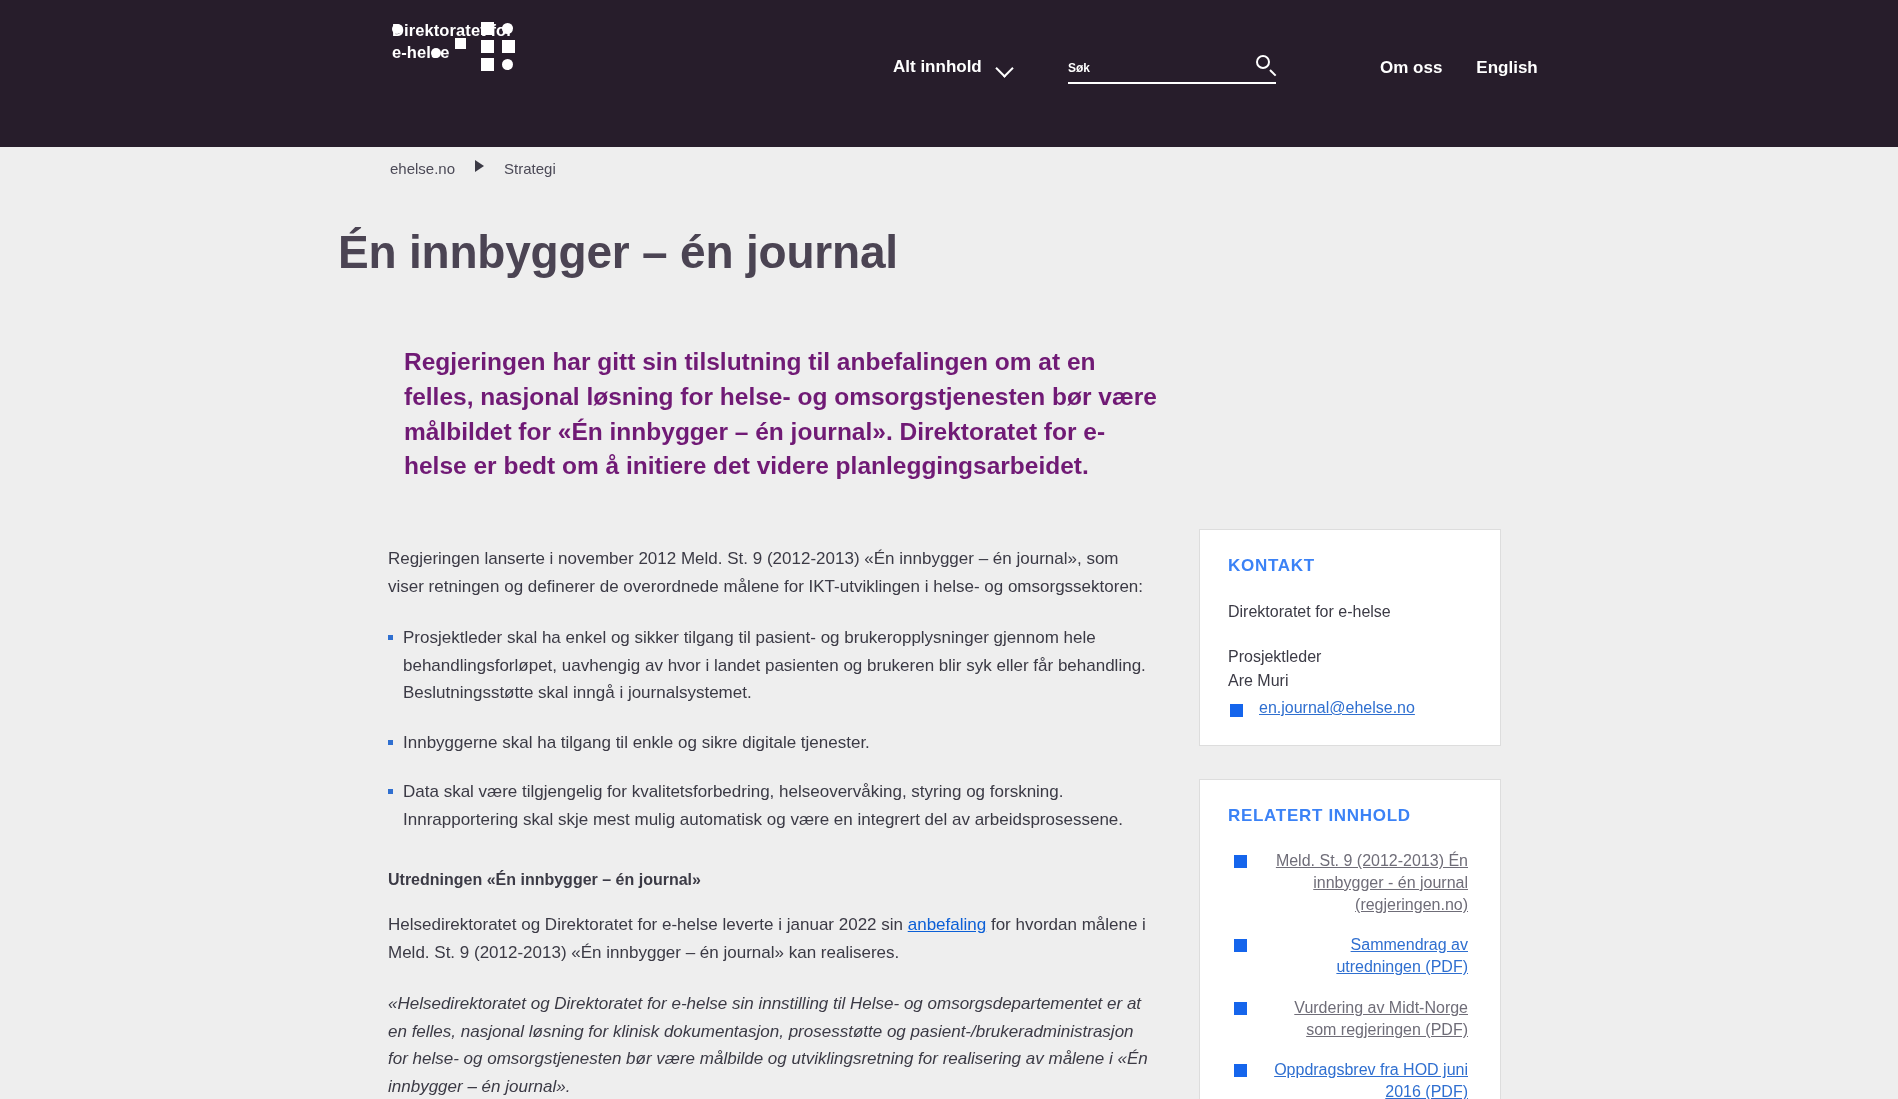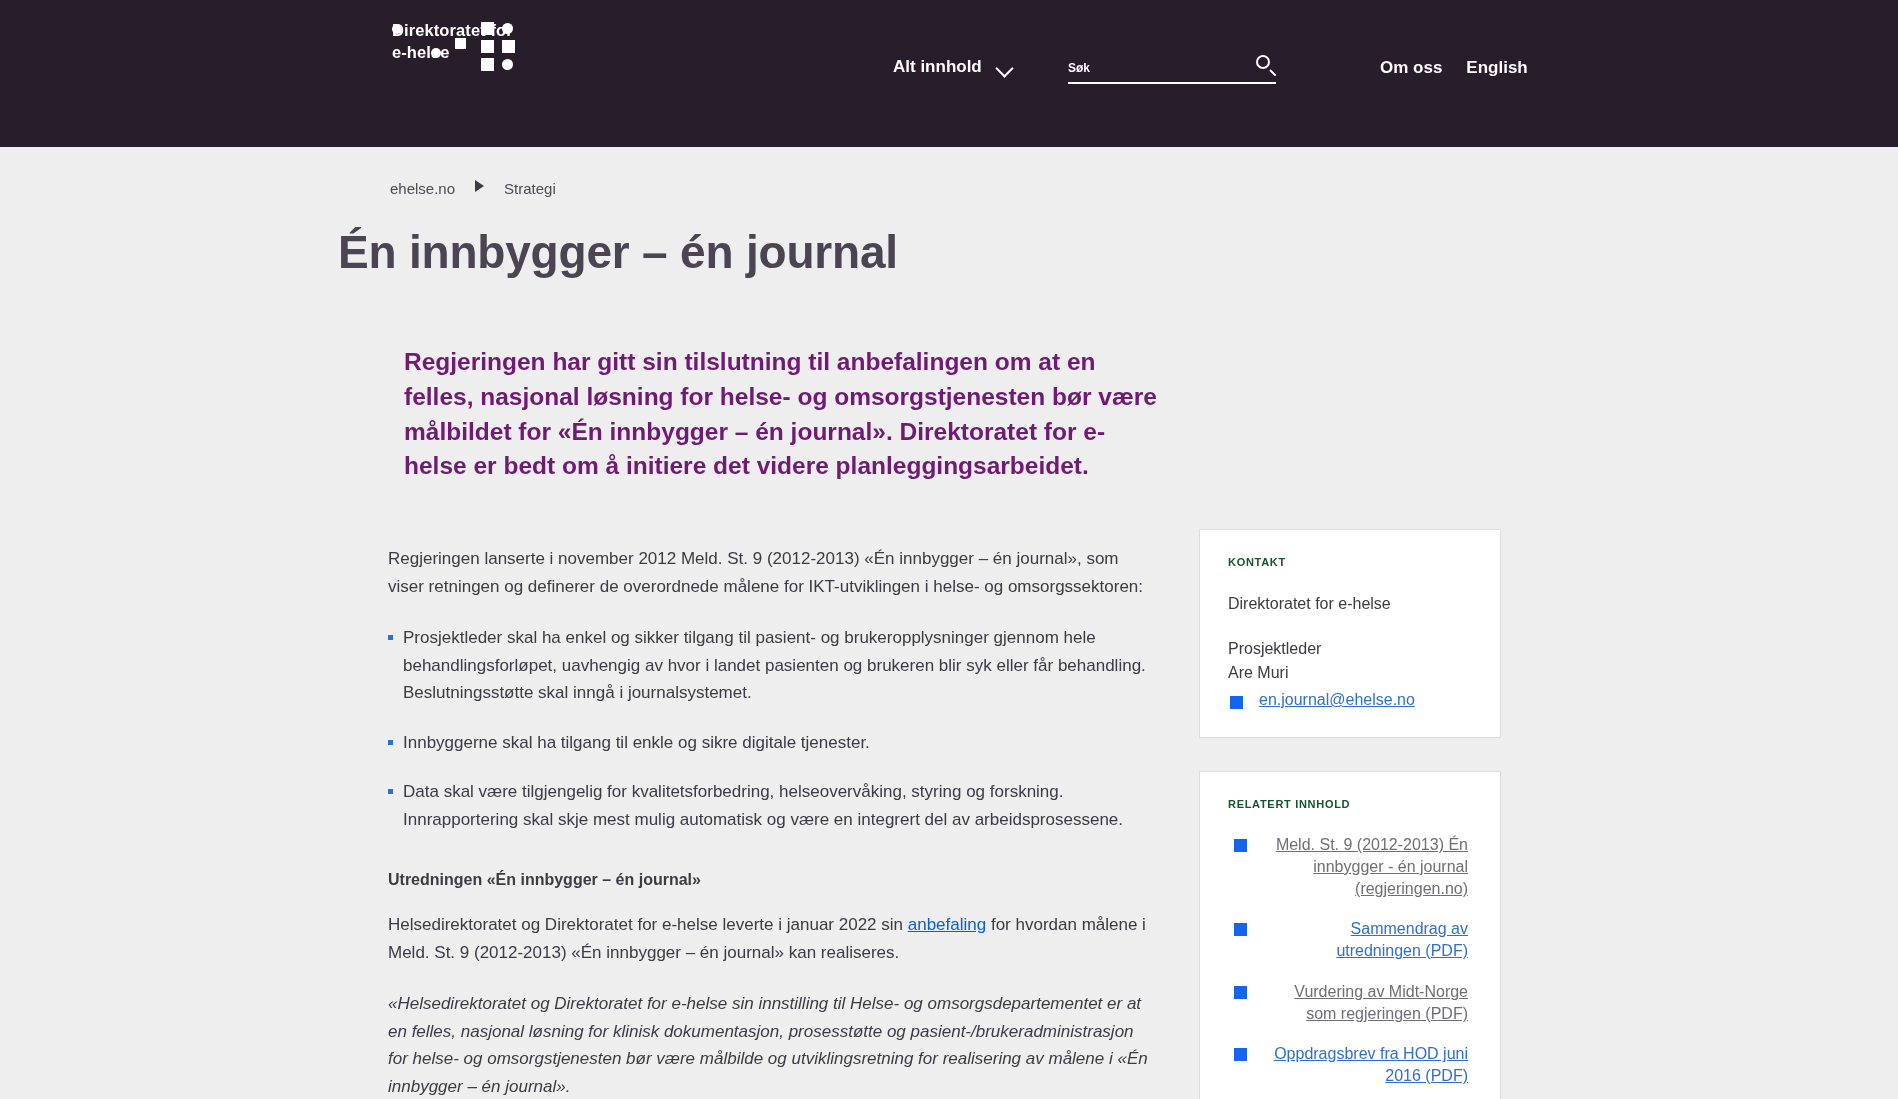--- a/index.html
+++ b/index.html
@@ -125,40 +125,39 @@
     background: #fff;
     transform: rotate(45deg);
     transform-origin: left center;
   }
 
   .header-links {
     position: absolute;
     left: 1380px;
     top: 58px;
     display: flex;
-    gap: 24px;
+    gap: 34px;
   }
   .header-links a {
     color: #ffffff;
     font-size: 17px;
     font-weight: 700;
     text-decoration: none;
   }
 
   
   .breadcrumb {
     position: absolute;
     left: 390px;
     top: 160px;
     display: flex;
     align-items: flex-start;
     gap: 20px;
     font-size: 15px;
     color: #4c4a57;
-    margin-top: 20px;
   }
   .breadcrumb a { color: #4c4a57; text-decoration: none; }
   .bc-sep {
     width: 0; height: 0;
     border-left: 9px solid #3b3a45;
     border-top: 6.5px solid transparent;
     border-bottom: 6.5px solid transparent;
   }
 
   
@@ -247,24 +246,24 @@
     width: 302px;
   }
   .card {
     background: #ffffff;
     border: 1px solid #dddddd;
     padding: 26px 28px 28px 28px;
     margin-bottom: 33px;
   }
   .card h3 {
     margin: 0 0 24px 0;
-    font-size: 11px;
+    font-size: 17px;
     font-weight: 700;
     letter-spacing: .7px;
-    color: #14532d;
+    color: #3b82f6;
   }
   .card p {
     margin: 0 0 21px 0;
     font-size: 16px;
     line-height: 1.5;
     color: #3b3a45;
   }
   .card p.name-block { margin-bottom: 6px; white-space: pre-line; }
 
   ul.linklist {

